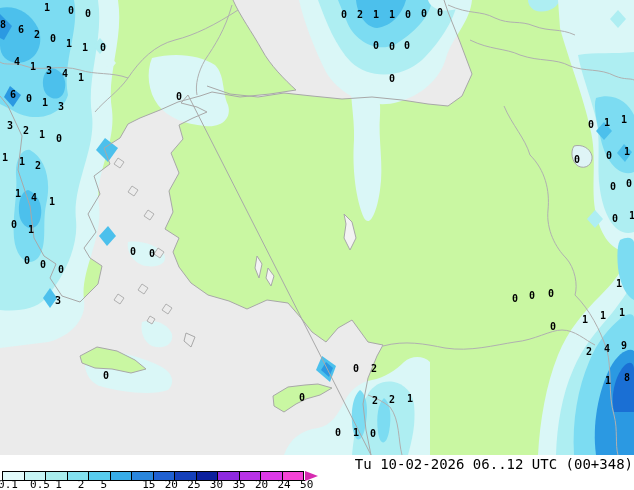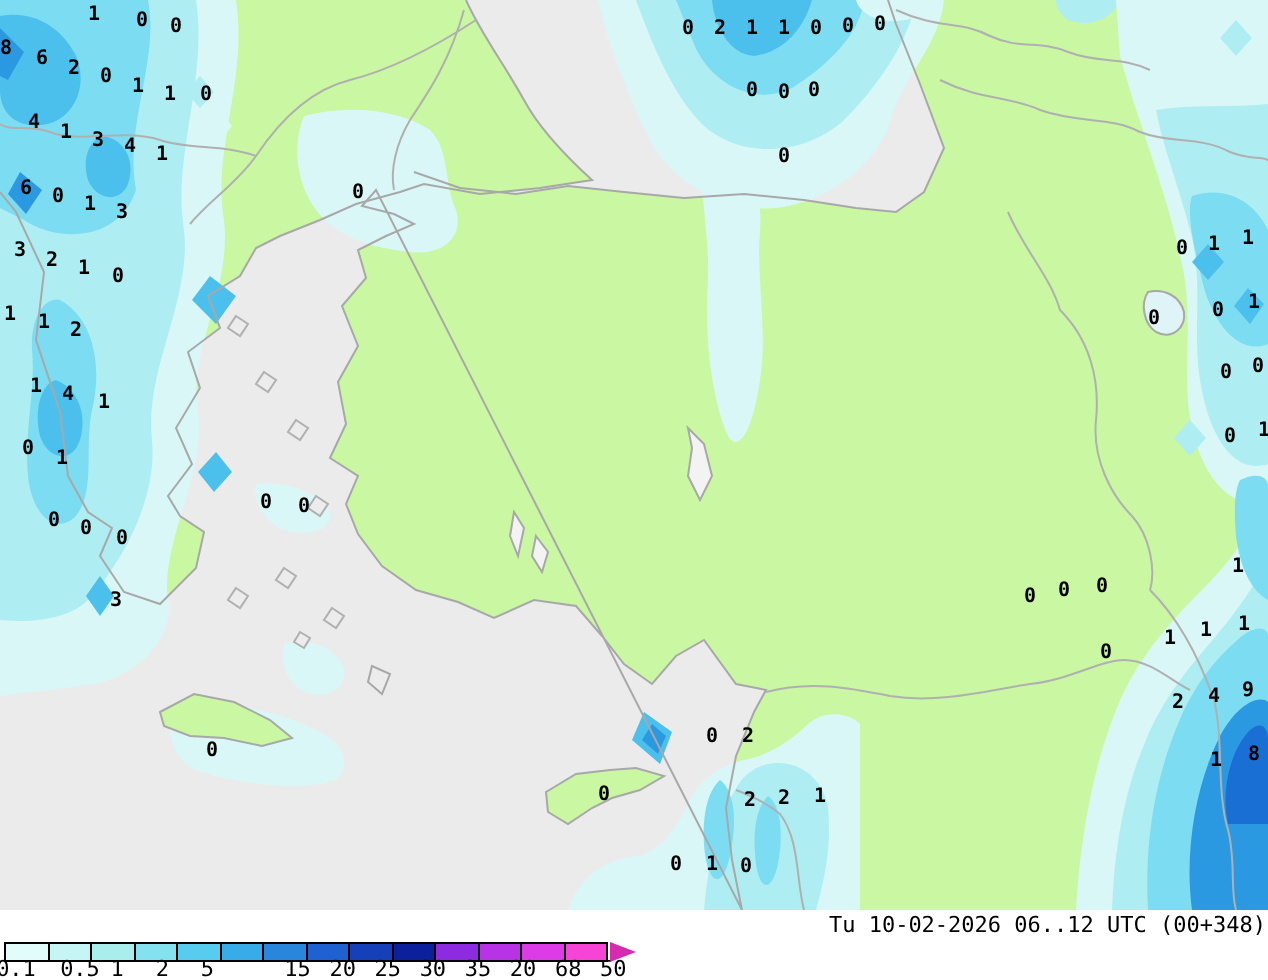--- a/index.html
+++ b/index.html
@@ -13,21 +13,21 @@
   .legend{position:absolute;left:0;top:455px;width:634px;height:35px;background:#ffffff;}
   .lg-title{position:absolute;left:2px;top:0;width:316px;height:13px;line-height:13px;
          font-size:13px;color:#000;border-bottom:1px solid #000;white-space:pre;}
   .lg-bar{position:absolute;left:2px;top:16px;height:10px;display:flex;align-items:center;}
   .lg-cell{width:22.5px;height:10px;border:1px solid #000;box-sizing:border-box;margin-left:-1px;}
   .lg-cell:first-child{margin-left:0;}
   .lg-arrow{width:0;height:0;border-top:5px solid transparent;border-bottom:5px solid transparent;
          border-left:13px solid #d62bb0;margin-left:1px;}
   .lg-labels{position:absolute;left:2px;top:26px;width:330px;height:9px;font-size:11px;color:#000;}
   .lg-labels span{position:absolute;top:-2px;transform:translateX(-50%);line-height:11px;}
-  .lg-date{position:absolute;right:1px;top:1px;font-size:11px;color:#000;white-space:pre;}
+  .lg-date{position:absolute;right:1px;top:1px;font-size:14px;color:#000;white-space:pre;}
   .lg-copy{position:absolute;right:1px;top:17px;font-size:13px;color:#3333cc;}
 </style>
 </head>
 <body>
 
 <div class="frame">
 
   <div class="map-wrap">
     <svg width="634" height="455" viewBox="0 0 634 455" xmlns="http://www.w3.org/2000/svg">
 
@@ -260,19 +260,19 @@
         <span style="left: 56.6px;">1</span>
         <span style="left: 79.15px;">2</span>
         <span style="left: 101.7px;">5</span>
         <span style="left: 109px; margin-top: 25px;">10</span>
         <span style="left: 146.8px;">15</span>
         <span style="left: 169.35px;">20</span>
         <span style="left: 191.9px;">25</span>
         <span style="left: 214.45px;">30</span>
         <span style="left: 237px; text-align: right;">35</span>
         <span style="left: 259.55px;">20</span>
-        <span style="left: 282.1px;">68</span>
+        <span style="left: 282.1px;">24</span>
         <span style="left: 304.65px;">50</span>
       </div>
     <div class="lg-date">Tu 10-02-2026 06..12 UTC (00+348)</div>
   </div>
 
 </div>
 
 </body></html>

